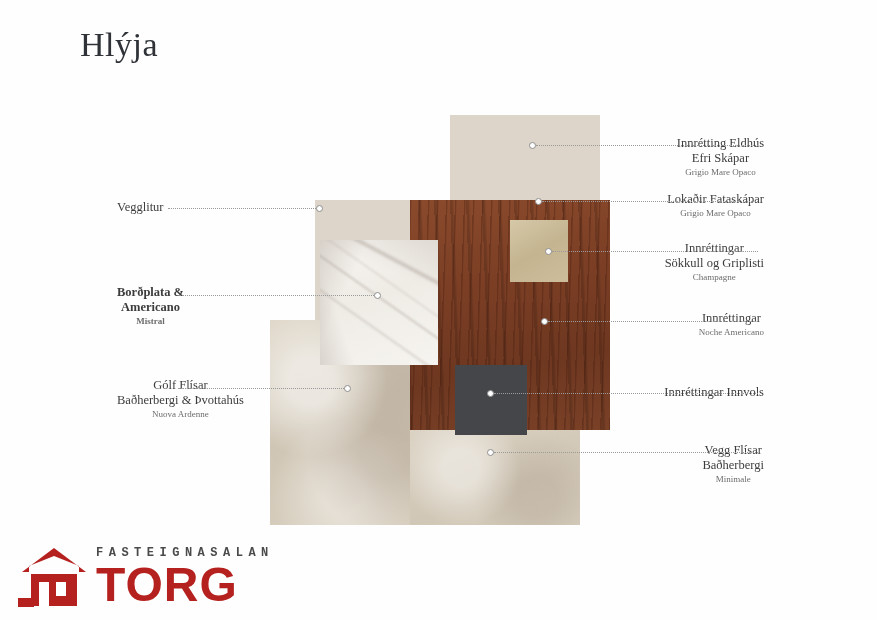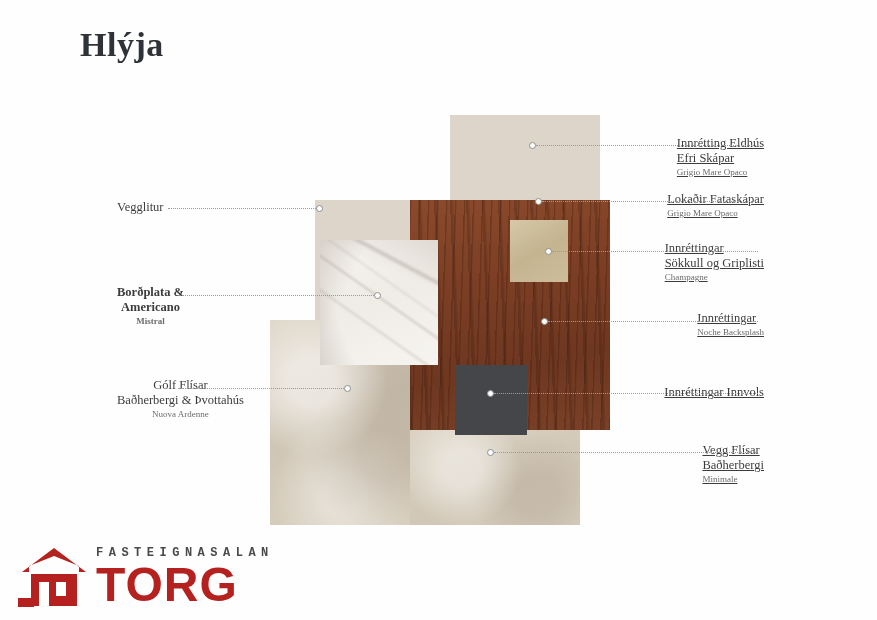--- a/index.html
+++ b/index.html
@@ -24,21 +24,21 @@
 
   
   .title {
     position: absolute;
     left: 80px;
     top: 26px;
     font-family: "Liberation Serif", serif;
     font-size: 34px;
     letter-spacing: 0.5px;
     color: #2f3338;
-    font-weight: 700;
+    font-weight: 400;
   }
 
   
   .collage {
     position: absolute;
     left: 265px;
     top: 110px;
     width: 355px;
     height: 420px;
   }
@@ -149,21 +149,21 @@
     white-space: nowrap;
   }
   .label .sub {
     display: block;
     font-size: 9px;
     line-height: 13px;
     color: #6c6c6c;
     white-space: nowrap;
   }
   .label.left { text-align: center; }
-  .label.right { text-align: left; text-decoration: underline; }
+  .label.right { text-align: center; }
 
   
   .leader {
     position: absolute;
     height: 1px;
     border-top: 1px dotted #9a9a9a;
   }
   .dot {
     position: absolute;
     width: 5px; height: 5px;
@@ -263,21 +263,21 @@
   <div class="label right" style="right:113px; top:241px;">
     <span class="ln">Innréttingar</span>
     <span class="ln">Sökkull og Griplisti</span>
     <span class="sub">Champagne</span>
   </div>
   <div class="leader" style="left:552px; top:251px; width:206px;"></div>
   <div class="dot" style="left:545px; top:248px;"></div>
 
   <div class="label right" style="right:113px; top:311px;">
     <span class="ln">Innréttingar</span>
-    <span class="sub">Noche Backsplash</span>
+    <span class="sub">Noche Americano</span>
   </div>
   <div class="leader" style="left:548px; top:321px; width:210px;"></div>
   <div class="dot" style="left:541px; top:318px;"></div>
 
   <div class="label right" style="right:113px; top:385px;">
     <span class="ln">Innréttingar Innvols</span>
   </div>
   <div class="leader" style="left:494px; top:393px; width:264px;"></div>
   <div class="dot" style="left:487px; top:390px;"></div>
 

